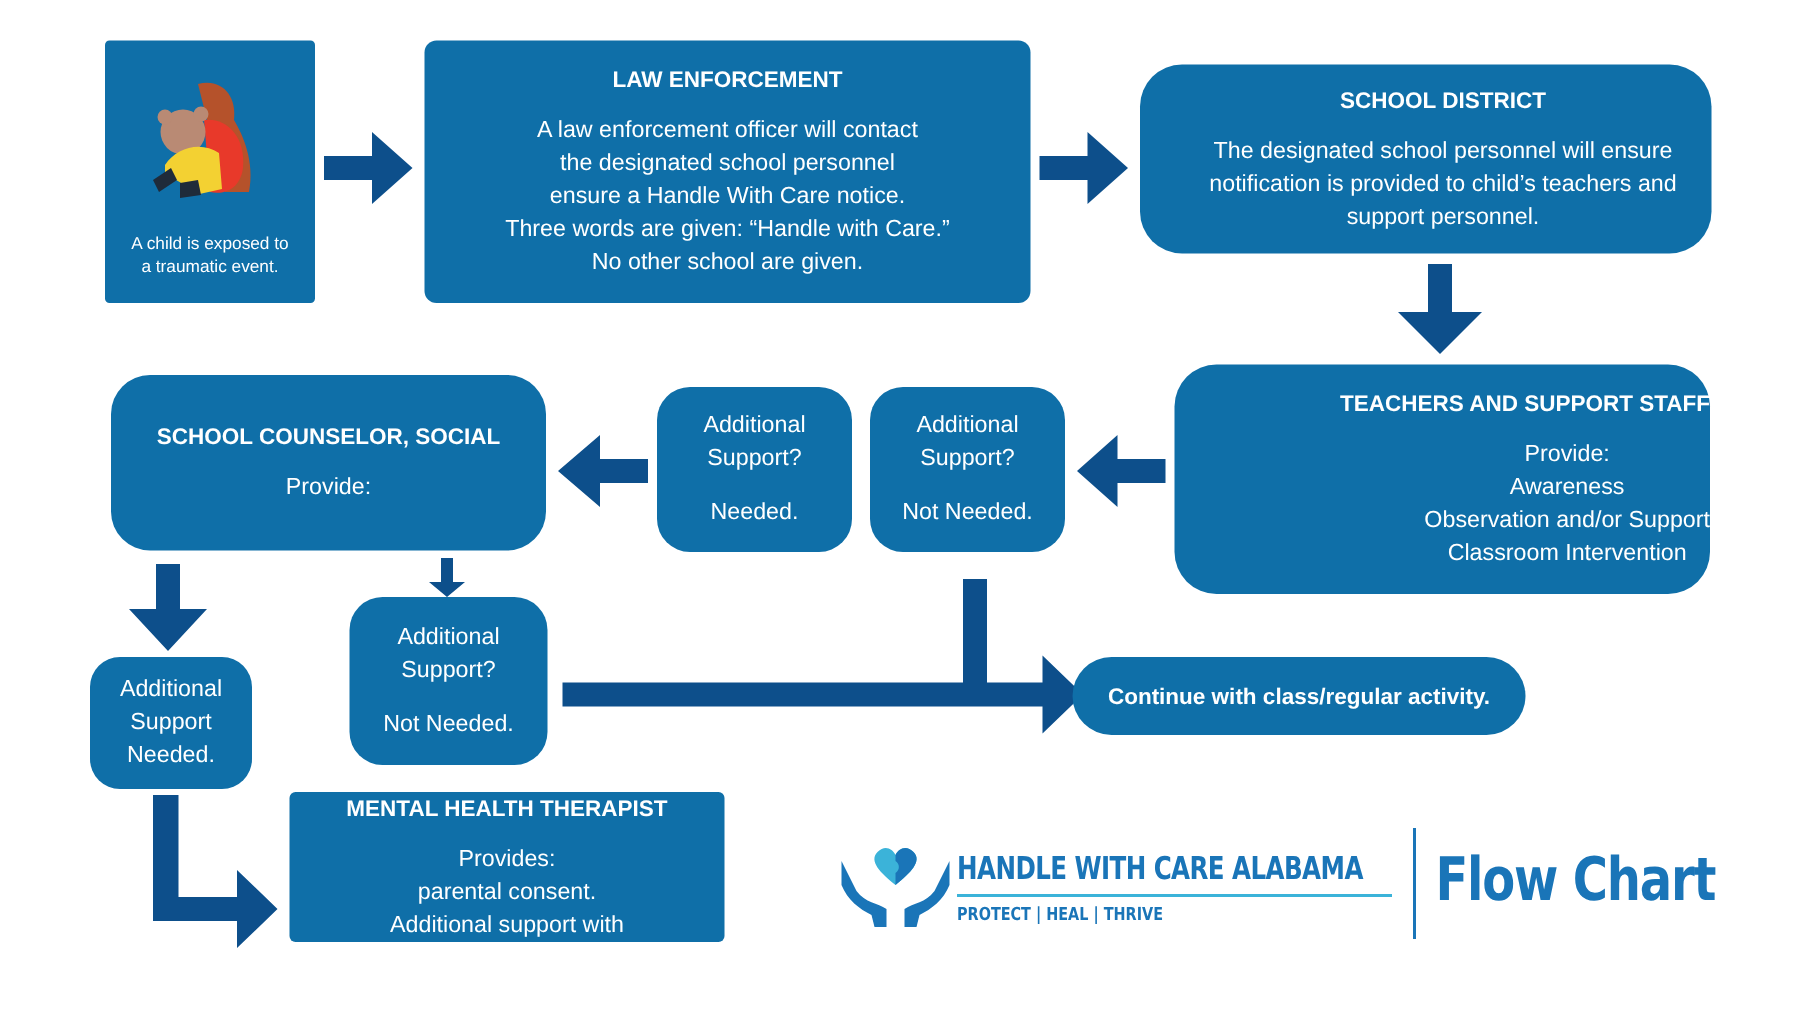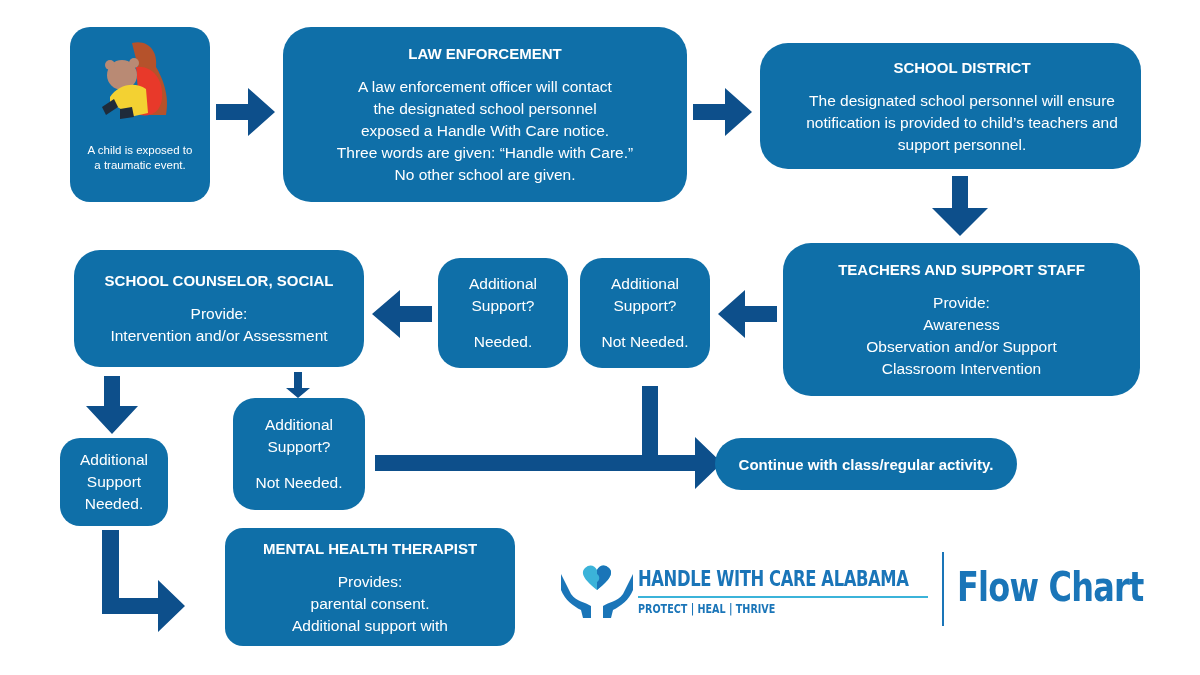--- a/index.html
+++ b/index.html
@@ -24,60 +24,60 @@
   <polygon class="arrow" points="693,104 725,104 725,88 752,112 725,136 725,120 693,120"></polygon>
   <polygon class="arrow" points="952,176 968,176 968,208 988,208 960,236 932,208 952,208"></polygon>
   <polygon class="arrow" points="777,306 745,306 745,290 718,314 745,338 745,322 777,322"></polygon>
   <polygon class="arrow" points="432,306 400,306 400,290 372,314 400,338 400,322 432,322"></polygon>
   <polygon class="arrow" points="104,376 120,376 120,406 138,406 112,434 86,406 104,406"></polygon>
   <polygon class="arrow" points="294,372 302,372 302,388 310,388 298,398 286,388 294,388"></polygon>
   <polygon class="arrow" points="375,455 642,455 642,386 658,386 658,455 695,455 695,437 722,463 695,489 695,471 375,471"></polygon>
   <polygon class="arrow" points="102,530 119,530 119,598 158,598 158,580 185,606 158,632 158,614 102,614"></polygon>
 </svg>
 
-<div class="box" style="left:70px;top:27px;width:140px;height:175px;border-radius:20px;justify-content:flex-end;padding-bottom:29px;">
+<div class="box" style="left:70px;top:27px;width:140px;height:175px;border-radius:3px;justify-content:flex-end;padding-bottom:16px;">
   <svg width="100" height="100" viewBox="0 0 100 100">
     <path d="M42 6 C58 2 68 14 66 30 C72 40 80 58 76 78 L60 78 Z" fill="#b5522b"></path>
     <path d="M46 30 C60 28 74 40 72 62 C70 76 60 80 50 78 Z" fill="#e8392a"></path>
     <circle cx="32" cy="38" r="15" fill="#b98a74"></circle>
     <circle cx="20" cy="28" r="5" fill="#b98a74"></circle>
     <circle cx="44" cy="26" r="5" fill="#b98a74"></circle>
     <path d="M20 60 C28 48 44 44 56 52 L58 76 L40 80 C34 72 26 70 20 66 Z" fill="#f3d132"></path>
     <path d="M12 70 L24 62 L28 70 L16 78 Z" fill="#1f2b3a"></path>
     <path d="M30 72 L42 70 L44 80 L30 82 Z" fill="#1f2b3a"></path>
   </svg>
   <div class="body" style="font-size:11.5px;line-height:15px;margin-top:6px;">
     <div>A child is exposed to</div>
     <div>a traumatic event.</div>
   </div>
 </div>
 
-<div class="box" style="left:283px;top:27px;width:404px;height:175px;border-radius:28px;">
+<div class="box" style="left:283px;top:27px;width:404px;height:175px;border-radius:8px;">
   <div class="title">LAW ENFORCEMENT</div>
   <div class="gap"></div>
   <div class="body">
     <div>A law enforcement officer will contact</div>
     <div>the designated school personnel</div>
-    <div>exposed a Handle With Care notice.</div>
+    <div>ensure a Handle With Care notice.</div>
     <div>Three words are given: “Handle with Care.”</div>
     <div>No other school are given.</div>
   </div>
 </div>
 
 <div class="box" style="left:760px;top:43px;width:381px;height:126px;border-radius:28px;padding-left:23px;">
   <div class="title">SCHOOL DISTRICT</div>
   <div class="gap"></div>
   <div class="body">
     <div>The designated school personnel will ensure</div>
     <div>notification is provided to child’s teachers and</div>
     <div>support personnel.</div>
   </div>
 </div>
 
-<div class="box" style="left:783px;top:243px;width:357px;height:153px;border-radius:28px;">
+<div class="box" style="left:783px;top:243px;width:357px;height:153px;border-radius:28px;align-items:flex-end;">
   <div class="title">TEACHERS AND SUPPORT STAFF</div>
   <div class="gap"></div>
   <div class="body">
     <div class="bold">Provide:</div>
     <div>Awareness</div>
     <div>Observation and/or Support</div>
     <div>Classroom Intervention</div>
   </div>
 </div>
 
@@ -97,21 +97,20 @@
     <div style="height:14px"></div>
     <div>Needed.</div>
   </div>
 </div>
 
 <div class="box" style="left:74px;top:250px;width:290px;height:117px;border-radius:26px;">
   <div class="title">SCHOOL COUNSELOR, SOCIAL</div>
   <div class="gap"></div>
   <div class="body">
     <div class="bold">Provide:</div>
-    <div>Intervention and/or Assessment</div>
   </div>
 </div>
 
 <div class="box" style="left:233px;top:398px;width:132px;height:112px;">
   <div class="body">
     <div>Additional</div>
     <div>Support?</div>
     <div style="height:14px"></div>
     <div>Not Needed.</div>
   </div>
@@ -122,21 +121,21 @@
     <div>Additional</div>
     <div>Support</div>
     <div>Needed.</div>
   </div>
 </div>
 
 <div class="box" style="left:715px;top:438px;width:302px;height:52px;border-radius:26px;">
   <div class="title">Continue with class/regular activity.</div>
 </div>
 
-<div class="box" style="left:193px;top:528px;width:290px;height:118px;border-radius:18px;margin-left:32px;">
+<div class="box" style="left:193px;top:528px;width:290px;height:100px;border-radius:4px;">
   <div class="title">MENTAL HEALTH THERAPIST</div>
   <div class="gap"></div>
   <div class="body">
     <div class="bold">Provides:</div>
     <div>parental consent.</div>
     <div>Additional support with</div>
   </div>
 </div>
 
 <svg style="position:absolute;left:557px;top:560px" width="80" height="60" viewBox="0 0 80 60">

